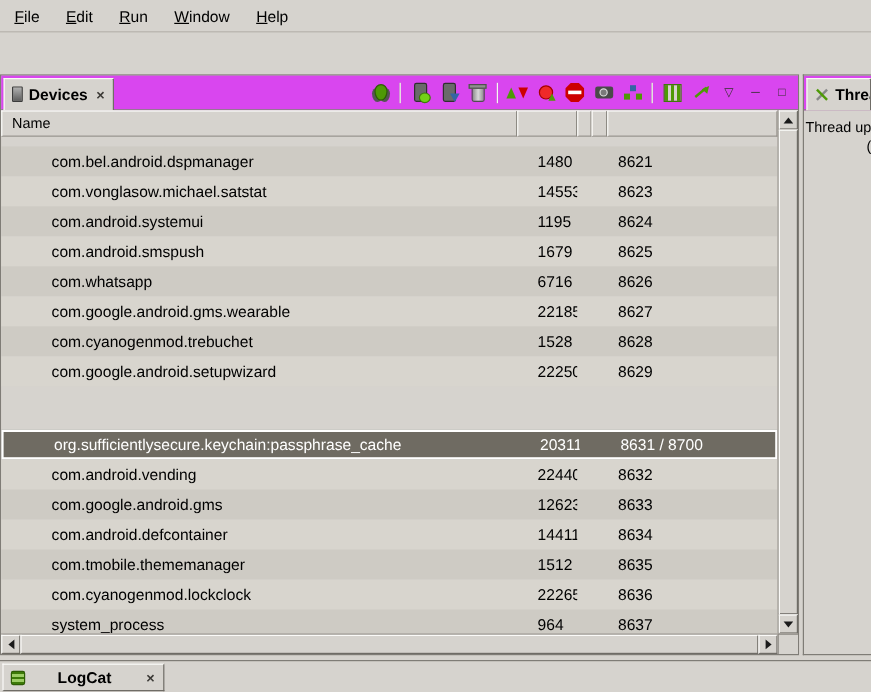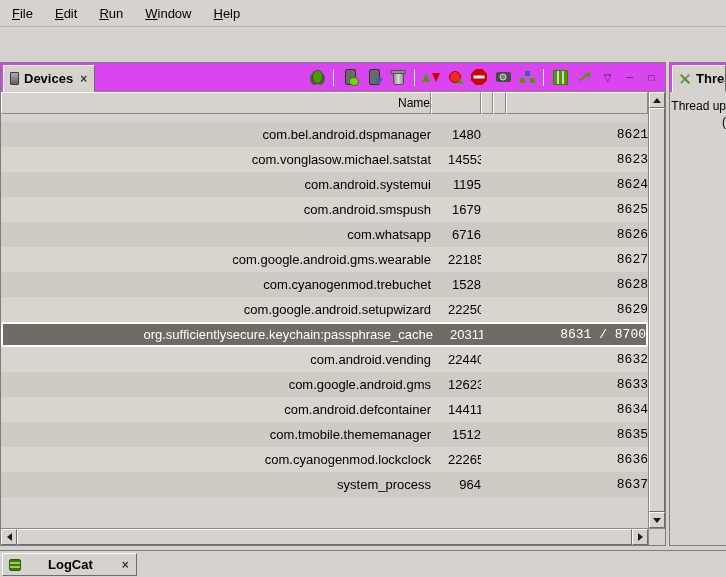--- a/index.html
+++ b/index.html
@@ -65,32 +65,32 @@
   .icon-opengl-trace::after { content:''; position: absolute; right: 3px; top: 4px; width: 0; height: 0; border-left: 3px solid transparent; border-right: 3px solid transparent; border-bottom: 6px solid #4e9a06; transform: rotate(40deg); }
 
   
   .devices-tab-icon { width: 9px; height: 13px; background: linear-gradient(#b0b0b0,#5e5e5e); border: 1px solid #3c3c3c; border-radius: 1px; flex: none; }
   .threads-tab-icon { width: 12px; height: 12px; position: relative; flex: none; }
   .threads-tab-icon::before { content:''; position: absolute; left: 5px; top: 0; width: 2px; height: 12px; background: #888; transform: rotate(45deg); }
   .threads-tab-icon::after { content:''; position: absolute; left: 5px; top: 0; width: 2px; height: 12px; background: #4e9a06; transform: rotate(-45deg); }
   .logcat-tab-icon { width: 12px; height: 12px; background: repeating-linear-gradient(#3d7a08 0 2px, #9ccc65 2px 4px); border: 1px solid #2e5c06; border-radius: 2px; flex: none; }
 
   
-  .table-wrap { flex: 1; display: grid; grid-template-columns: 1fr 17px; grid-template-rows: 22px 1fr 17px; min-height: 0; text-align: right; }
+  .table-wrap { flex: 1; display: grid; grid-template-columns: 1fr 17px; grid-template-rows: 22px 1fr 17px; min-height: 0; }
   .thead { grid-column: 1; grid-row: 1; display: grid; grid-template-columns: 430px 50px 12px 13px 1fr; }
   .th { background: #d6d3ce; border: 1px solid; border-color: #fbfaf8 #8e8b84 #8e8b84 #fbfaf8; padding: 3px 0 0 8px; font-size: 12px; white-space: nowrap; overflow: hidden; }
   .tbody { grid-column: 1; grid-row: 2; background: #d6d3ce; padding-top: 8px; overflow: hidden; }
   .trow { display: grid; grid-template-columns: 430px 50px 12px 13px 1fr; height: 25px; align-items: center; }
   .trow:nth-child(odd) { background: #cecbc4; }
   .trow:nth-child(even) { background: #d8d5ce; }
-  .trow.selected { background: #6f6b62; border: 2px solid #ffffff; color: #fff; }
+  .trow.selected { background: #6f6b62; border: 2px solid #ffffff; color: #fff; margin-top: 36px; }
   .cell { white-space: nowrap; overflow: hidden; font-size: 13px; }
   .c-name { padding-left: 42px; }
   .c-pid  { padding-left: 17px; }
-  .c-port { padding-left: 9px; font-family: Liberation Mono, monospace; }
+  .c-port { padding-left: 9px; }
 
   
   .vscroll { grid-column: 2; grid-row: 1 / 3; display: flex; flex-direction: column; background: #c7c4bd; border-left: 1px solid #8e8b84; }
   .hscroll { grid-column: 1; grid-row: 3; display: flex; background: #c7c4bd; border-top: 1px solid #8e8b84; }
   .sb-corner { grid-column: 2; grid-row: 3; background: #d6d3ce; border-left: 1px solid #8e8b84; border-top: 1px solid #8e8b84; }
   .sb-btn { background: #d6d3ce; border: 1px solid; border-color: #fbfaf8 #6f6c66 #6f6c66 #fbfaf8; display: flex; align-items: center; justify-content: center; flex: none; }
   .vscroll .sb-btn { width: 100%; height: 16px; }
   .hscroll .sb-btn { width: 16px; height: 100%; }
   .sb-thumb { flex: 1; background: #d6d3ce; border: 1px solid; border-color: #fbfaf8 #6f6c66 #6f6c66 #fbfaf8; }
   .arr { width: 0; height: 0; }

